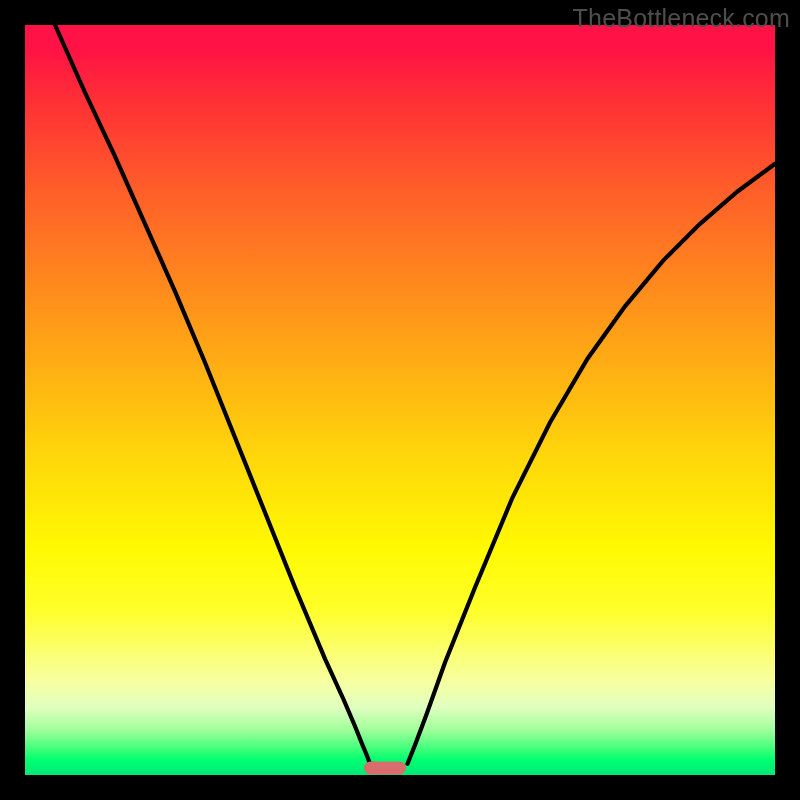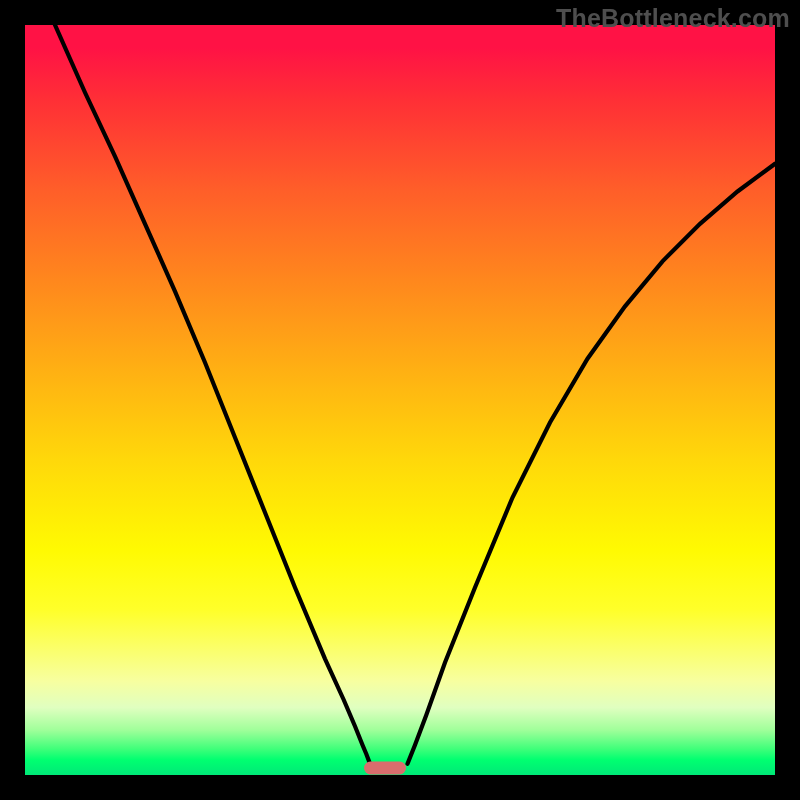--- a/index.html
+++ b/index.html
@@ -46,21 +46,21 @@
       #00e878 100%
     );
   }
   .watermark {
     position: absolute;
     top: 4px;
     right: 10px;
     color: #4e4e4e;
     font-size: 25px;
     letter-spacing: 0.2px;
-    font-weight: 700;
+    font-weight: 400;
     z-index: 10;
   }
   svg.curves {
     position: absolute;
     inset: 0;
     width: 750px;
     height: 750px;
     z-index: 5;
   }
   .marker {

